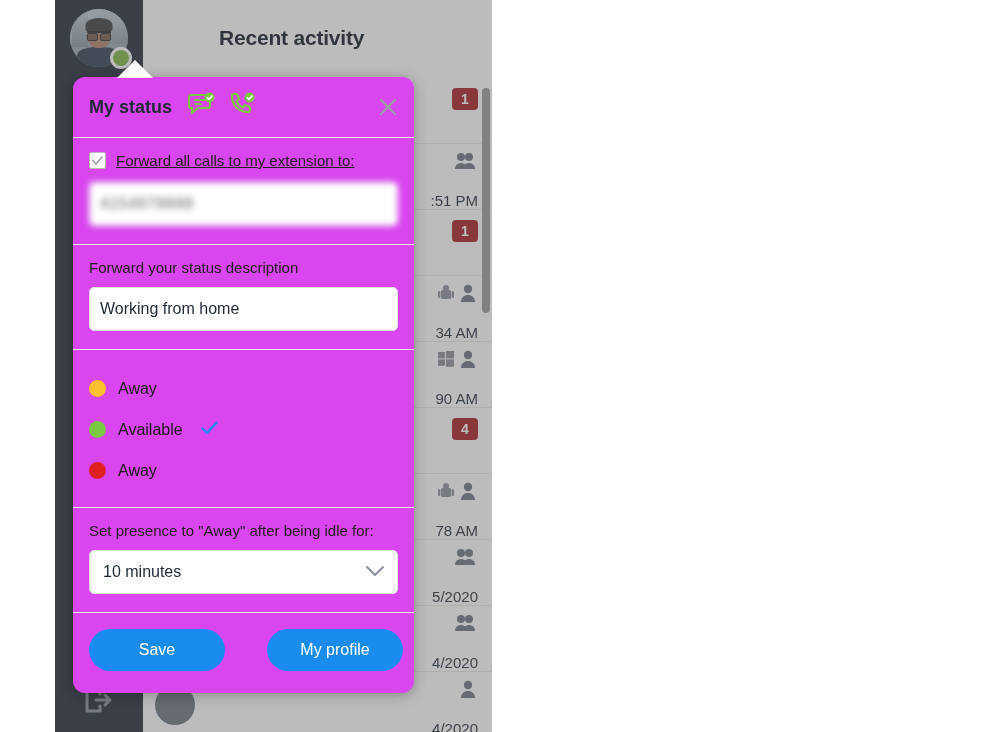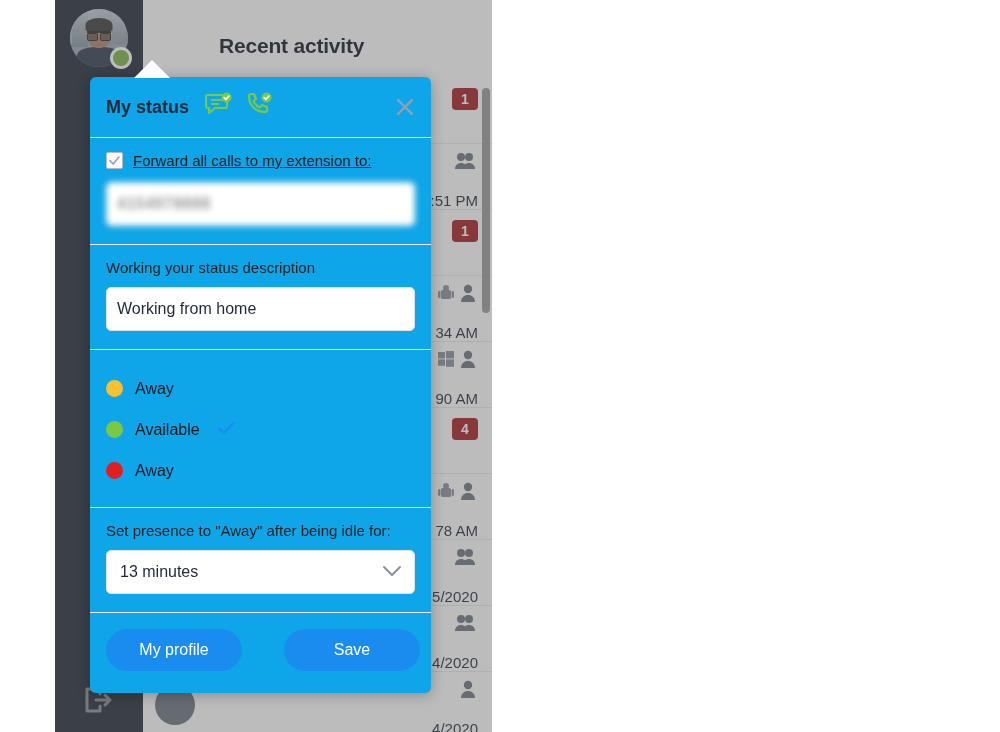--- a/index.html
+++ b/index.html
@@ -107,21 +107,21 @@
     width: 32px; height: 30px;
   }
 
   .app-main {
     position: absolute;
     left: 88px; top: 0;
     width: 349px; height: 732px;
     background: #ffffff;
   }
   .app-header {
-    position: absolute; left: 0; top: 8px;
+    position: absolute; left: 0; top: 0;
     width: 303px; height: 78px;
     background: #ffffff;
   }
   .app-header-title {
     position: absolute;
     left: 76px; top: 26px;
     font-size: 21px;
     font-weight: bold;
     color: #111827;
     letter-spacing: -0.2px;
@@ -202,25 +202,25 @@
     position: absolute;
     left: 55px; top: 0;
     width: 437px; height: 732px;
     background: rgba(96,96,96,0.42);
     pointer-events: none;
   }
 
   
   .popup {
     position: absolute;
-    left: 90px; top: 77px;
+    left: 73px; top: 77px;
     width: 341px;
-    background: #0ea5e9;
+    background: #d946ef;
     box-shadow: 0 2px 14px rgba(0,0,0,0.28);
-    border-radius: 6px;
+    border-radius: 12px;
   }
   .popup-arrow {
     position: absolute;
     left: 44px; top: -17px;
     width: 0; height: 0;
     border-left: 18px solid transparent;
     border-right: 18px solid transparent;
     border-bottom: 18px solid #ffffff;
   }
 
@@ -555,21 +555,21 @@
           </svg>
         </div>
         <div class="chk-label">Forward all calls to my extension to:</div>
       </div>
       <input class="text-input blurred" type="text" value="4154978888" style="">
     </div>
 
     <div class="divider"></div>
 
     <div class="section">
-      <div class="field-label">Working your status description</div>
+      <div class="field-label">Forward your status description</div>
       <input class="text-input" type="text" value="Working from home" style="">
     </div>
 
     <div class="divider"></div>
 
     <div class="status-list">
       <div class="status-item">
         <div class="status-dot" style="background:#fbc02d"></div>
         <div class="status-name">Away</div>
       </div>
@@ -587,31 +587,31 @@
         <div class="status-name">Away</div>
       </div>
     </div>
 
     <div class="divider"></div>
 
     <div class="section">
       <div class="field-label">Set presence to "Away" after being idle for:</div>
       <div class="select-wrap">
         <div class="select-box">
-          <span>13 minutes</span>
+          <span>10 minutes</span>
         </div>
         <span class="chevron">
           <svg width="20" height="12" viewBox="0 0 20 12">
               <path d="M2 2 L10 10 L18 2" fill="none" stroke="#8a919c" stroke-width="2" stroke-linecap="round" stroke-linejoin="round"></path>
             </svg>
         </span>
       </div>
     </div>
 
     <div class="divider"></div>
 
     <div class="footer">
+      <button class="btn">Save</button>
       <button class="btn">My profile</button>
-      <button class="btn">Save</button>
     </div>
   </div>
 
 </div>
 
 </body></html>

